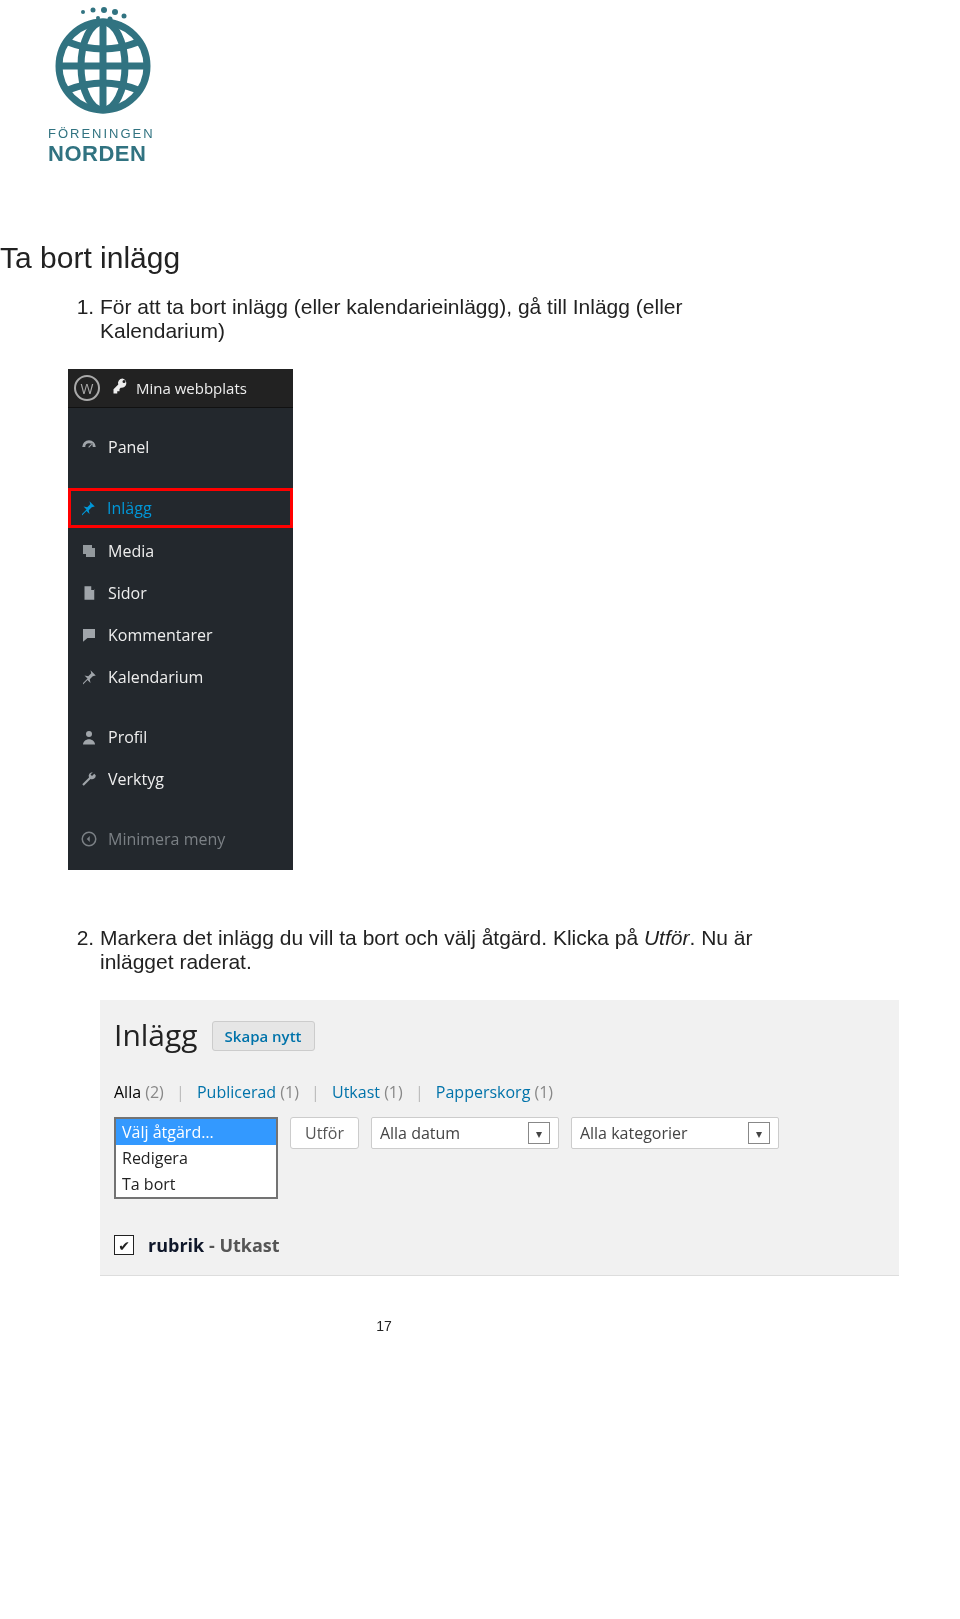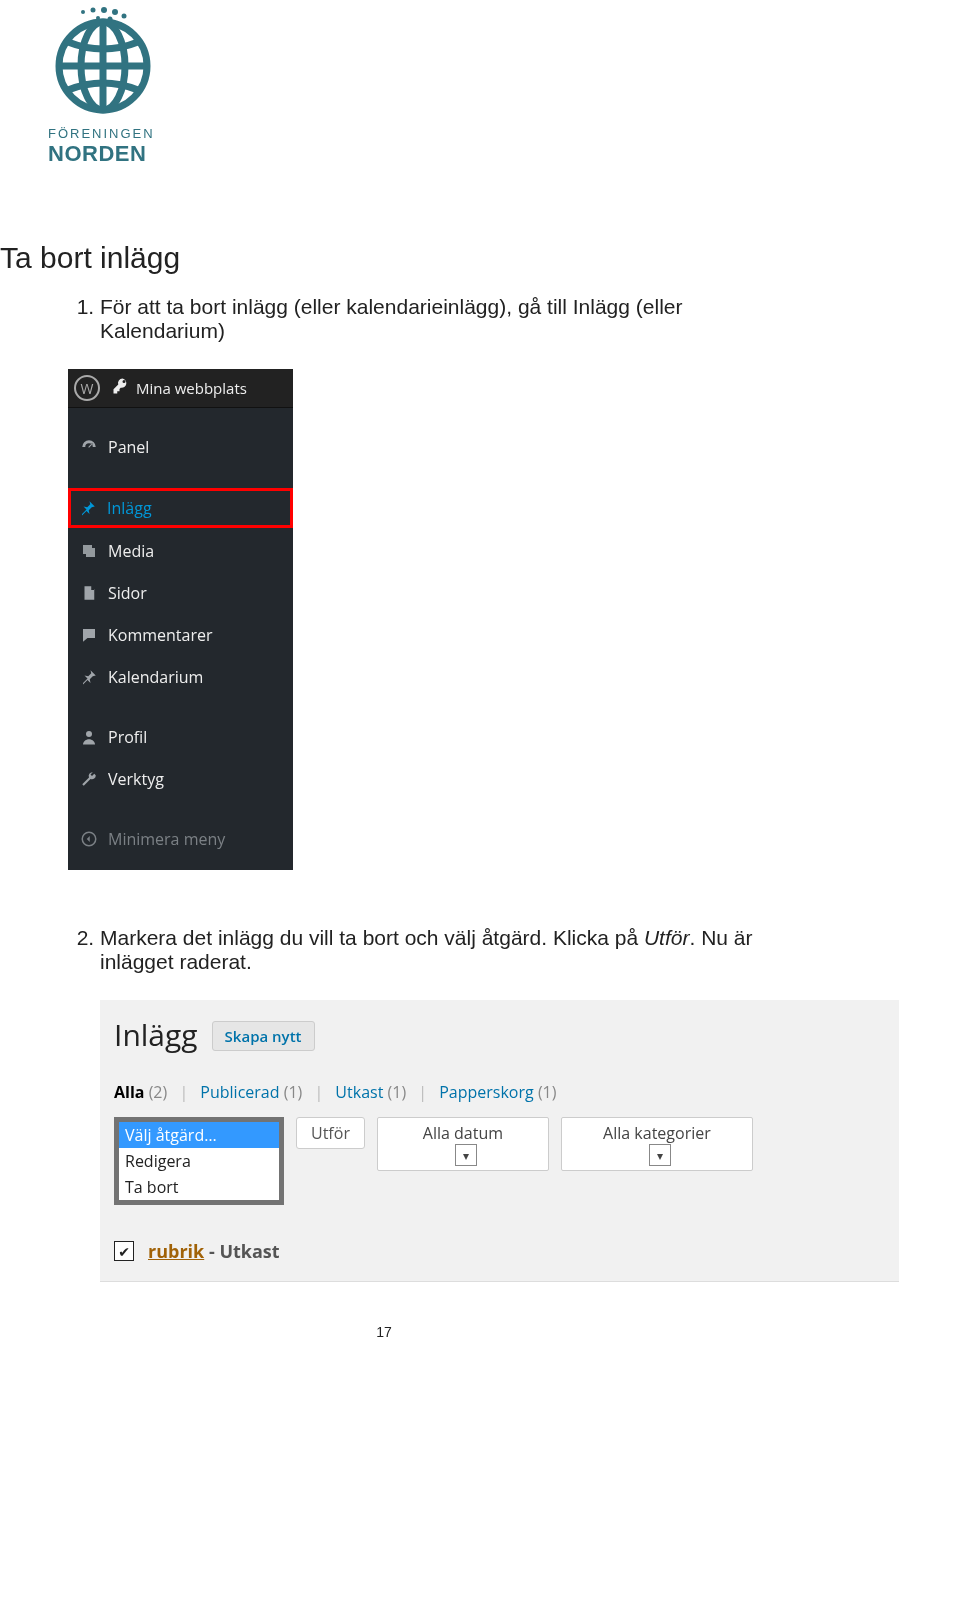--- a/index.html
+++ b/index.html
@@ -106,52 +106,52 @@
     padding: 4px 12px; font-size:15px; color:#0073aa; font-weight:600;
     margin-bottom: 4px;
   }
   .tabs-row {
     margin-top: 26px;
     font-size: 16px;
     color:#555;
   }
   .tabs-row .tab { }
   .tabs-row .tab .lbl { color:#0073aa;}
-  .tabs-row .tab.active .lbl { color:#000; font-weight:700;}
+  .tabs-row .tab.active .lbl { color:#000; font-weight:400;}
   .tabs-row .cnt { color:#888; }
   .tabs-row .sep { color:#bbb; margin: 0 8px;}
   .filter-row {
     margin-top: 14px;
     display:flex; align-items:flex-start; gap: 12px;
   }
   .action-dropdown {
-    width: 160px; background:#fff; border:5px solid #737373;
+    width: 160px; background:#fff; border:2px solid #737373;
     font-size:16px;
   }
   .action-dropdown .opt { padding: 2px 6px; }
   .action-dropdown .opt.sel { background:#3399ff; color:#fff; }
   .btn-plain {
     background:#fff; border:1px solid #ccc; border-radius:3px;
     padding: 4px 14px; font-size:16px; color:#555;
   }
   .select-box {
     background:#fff; border:1px solid #ccc; border-radius:2px;
-    padding: 4px 0; font-size:16px; color:#444;
-    display:flex; align-items:center; justify-content:space-between;flex-direction:column;
+    padding: 4px 8px; font-size:16px; color:#444;
+    display:flex; align-items:center; justify-content:space-between;
   }
   .select-box.w1 { width: 170px; }
   .select-box.w2 { width: 190px; }
   .chevbox { width:20px; height:20px; border:1px solid #888; display:flex; align-items:center; justify-content:center; font-size:12px; margin-left:6px;}
   .post-row {
     margin-top: 34px;
     display:flex; align-items:center; gap: 14px;
     font-size:18px;
   }
   .chk { width:18px; height:18px; border:1.5px solid #222; display:flex; align-items:center; justify-content:center; font-size:14px; background:#fff;}
-  .post-row .name { color:#a16207; font-weight:700;text-decoration:underline;}
+  .post-row .name { color:#0f172a; font-weight:700;}
   .post-row .status { color:#555; font-weight:700;}
   .post-row .dash { color:#555; font-weight:700;}
 
   .page-number {
     text-align:center; font-family:"Century Gothic", Arial, sans-serif; font-size:14px;
     margin: 42px 0 20px 0; color:#222;
   }
 </style>
 </head>
 <body>

